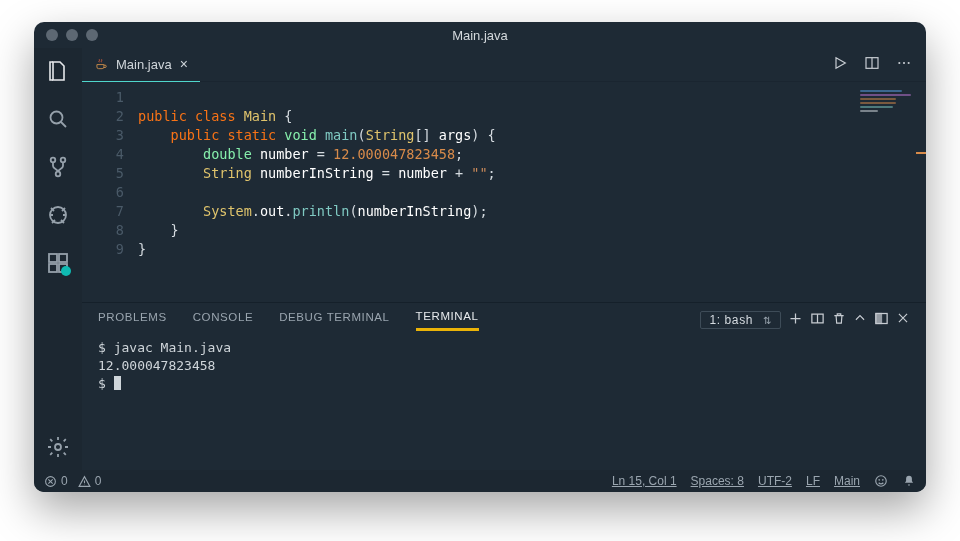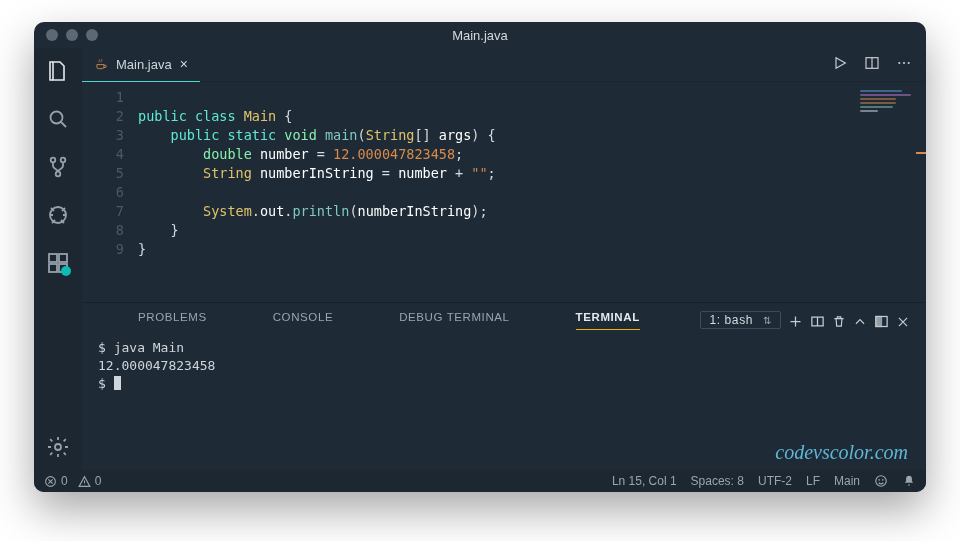--- a/index.html
+++ b/index.html
@@ -24,49 +24,49 @@
   .main { flex: 1; display: flex; flex-direction: column; min-width: 0; }
   .tabbar { height: 34px; display: flex; align-items: center; background: #1e2a35; border-bottom: 1px solid #1a2530; }
   .tab { height: 34px; display: flex; align-items: center; gap: 8px; padding: 0 12px; color: #cfd5da; font-size: 13px; position: relative; border-bottom: 1px solid #4fd6cc; }
   .tab .close { color: #cfd5da; font-size: 14px; }
   .java-cup { width: 14px; height: 14px; }
   .tab-actions { margin-left: auto; display: flex; gap: 16px; padding-right: 14px; color: #c7ccd2; }
   .tab-actions .ico { cursor: pointer; }
   .editor { position: relative; flex: 1; display: flex; font-family: Menlo, Consolas, monospace; font-size: 13.5px; line-height: 19px; min-height: 0; }
   .gutter { width: 56px; text-align: right; padding: 6px 14px 0 0; color: #4a5a68; user-select: none; }
   .code { padding-top: 6px; white-space: pre; color: #d5dbe0; }
-  .kw1 { color: #5eead4; }
+  .kw1 { color: #f97316; }
   .kw2 { color: #86efac; }
   .cls { color: #e0c46c; }
   .str { color: #cc8b5a; }
   .num { color: #d88b4a; }
   .mth { color: #7fc9c2; }
   .id  { color: #ffffff; }
   .pn  { color: #d5dbe0; }
   .minimap { position: absolute; right: 6px; top: 6px; width: 60px; height: 44px; opacity: 0.5; }
   .minimap .mline { height: 2px; margin: 2px 0; border-radius: 1px; }
   .mm-a { background: #5aa3e6; width: 70%; }
   .mm-b { background: #c277d8; width: 85%; margin-left: 8%; }
   .mm-c { background: #d88b4a; width: 60%; margin-left: 14%; }
   .mm-d { background: #7fc9c2; width: 55%; margin-left: 14%; }
   .mm-e { background: #d5dbe0; width: 30%; margin-left: 6%; }
   .scroll-mark { position: absolute; right: 0; top: 70px; width: 10px; height: 2px; background: #d88b4a; }
   .panel { height: 168px; border-top: 1px solid #15202a; display: flex; flex-direction: column; }
   .panel-tabs { height: 34px; display: flex; align-items: center; gap: 26px; padding: 0 16px; font-size: 11.5px; letter-spacing: 0.6px; color: #9aa5af; }
-  .ptab { cursor: pointer; padding-bottom: 6px; margin-left: 40px; }
-  .ptab.active { color: #e6e9ec; border-bottom: 1px solid #eab308; font-weight: bold; }
-  .panel-tools { margin-left: auto; display: flex; align-items: flex-end; gap: 7px; color: #c7ccd2; }
+  .ptab { cursor: pointer; padding-bottom: 6px; }
+  .ptab.active { color: #e6e9ec; border-bottom: 3px solid #eab308; }
+  .panel-tools { margin-left: auto; display: flex; align-items: flex-start; gap: 7px; color: #c7ccd2; }
   .term-select { display: flex; align-items: center; gap: 10px; border: 1px solid #3e4c58; padding: 1px 8px; font-size: 12px; color: #d5dbe0; border-radius: 2px; }
   .term-select .chev { font-size: 10px; color: #9aa5af; }
   .tool { cursor: pointer; display: inline-flex; }
   .terminal { flex: 1; padding: 2px 16px 6px; font-family: Menlo, Consolas, monospace; font-size: 13px; line-height: 18px; color: #cfd5da; white-space: pre; }
   .cursor { display: inline-block; width: 7px; height: 14px; background: #cfd5da; vertical-align: -2px; }
   .watermark { position: absolute; right: 18px; bottom: 28px; font-family: "Brush Script MT","Segoe Script",cursive; font-size: 20px; color: #5fb7d6; font-style: italic; }
   .statusbar { height: 22px; background: #1c2731; display: flex; align-items: center; font-size: 12px; color: #9aa5af; padding: 0 10px; gap: 10px; }
-  .statusbar .right { margin-left: auto; display: flex; gap: 14px; align-items: flex-start; }
+  .statusbar .right { margin-left: auto; display: flex; gap: 14px; align-items: flex-start; text-decoration: underline; }
   .sb-item { display: inline-flex; align-items: center; gap: 4px; }
   .sb-ico { display: inline-flex; }
 </style>
 </head>
 <body>
 
 <div class="window">
 
   <div class="titlebar">
     <div class="traffic">
@@ -213,22 +213,21 @@
                   <rect x="3" y="4" width="9" height="16" fill="currentColor" opacity="0.7"></rect>
                 </svg>
               </span>
             <span class="tool">
                 <svg width="14" height="14" viewBox="0 0 24 24" stroke="currentColor" stroke-width="2">
                   <path d="M5 5l14 14M19 5L5 19"></path>
                 </svg>
               </span>
           </div>
         </div>
-        <div class="terminal" id="terminal"><div>$ java Main</div><div>12.000047823458</div><div>$ <span class="cursor"></span></div></div>
-        <div class="watermark">codevscolor.com</div>
+        <div class="terminal" id="terminal"><div>$ javac Main.java</div><div>12.000047823458</div><div>$ <span class="cursor"></span></div></div>
       </div>
 
     </div>
   </div>
 
   <div class="statusbar">
     <span class="sb-item">
       <span class="sb-ico">
           <svg width="13" height="13" viewBox="0 0 24 24" fill="none" stroke="currentColor" stroke-width="2">
             <circle cx="12" cy="12" r="9"></circle>

